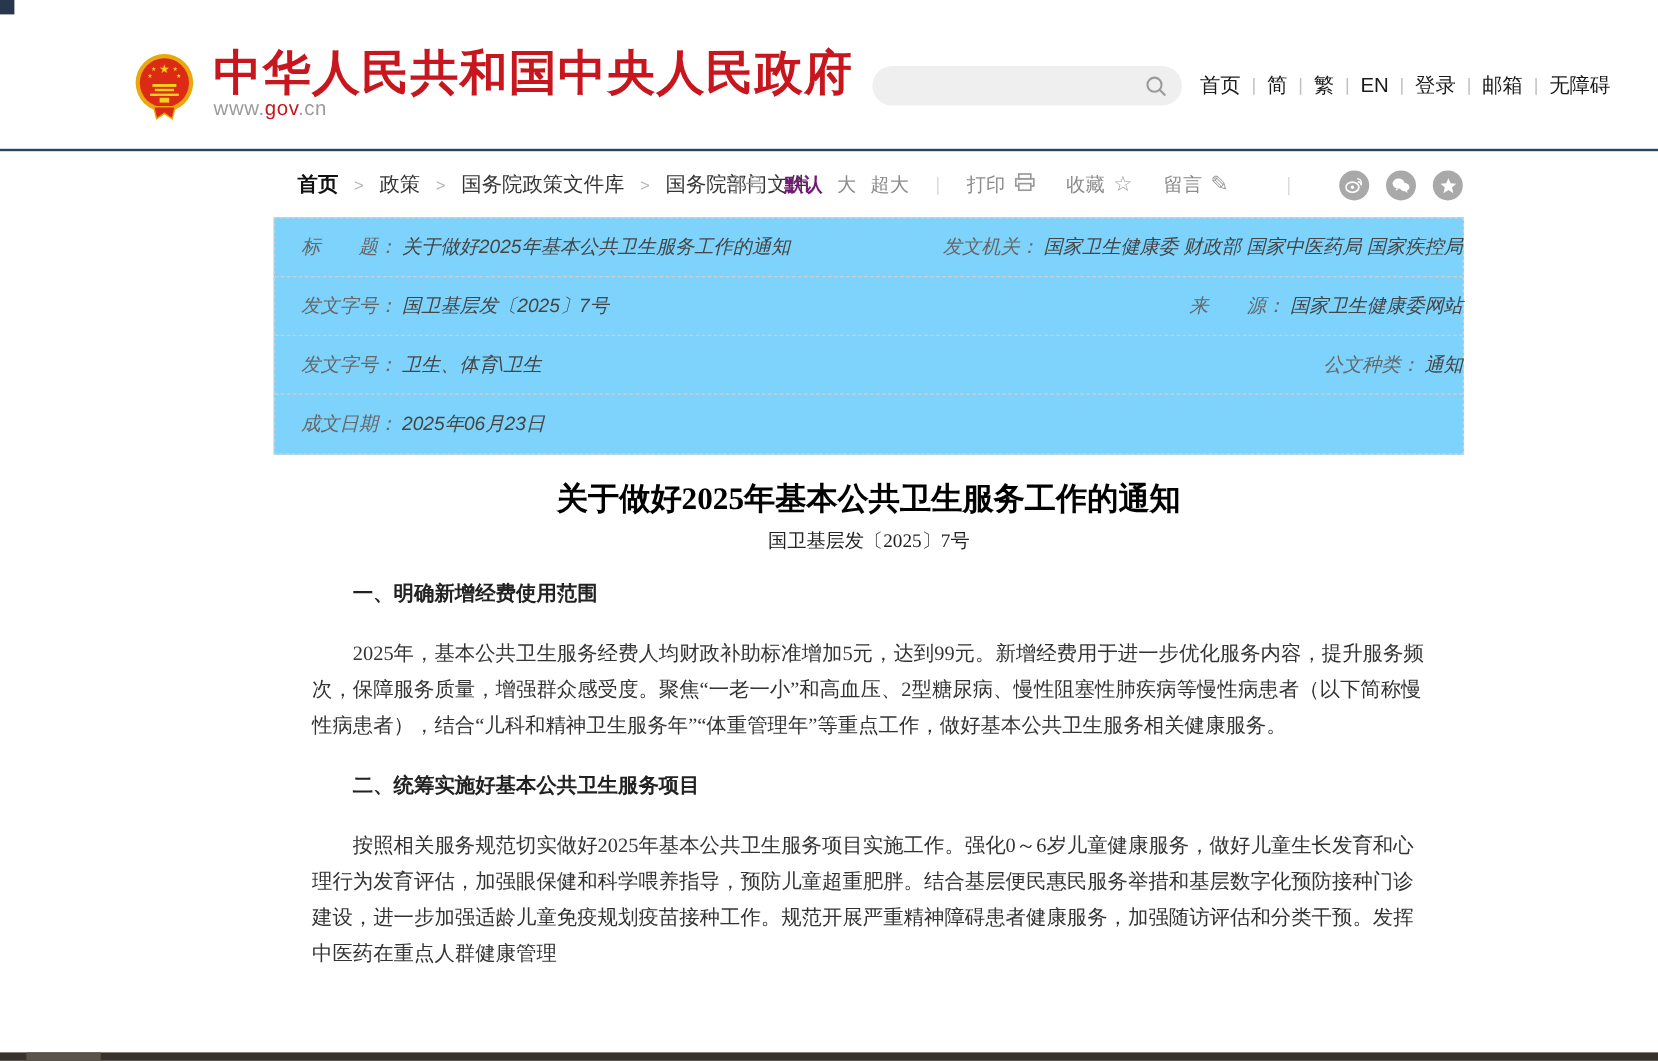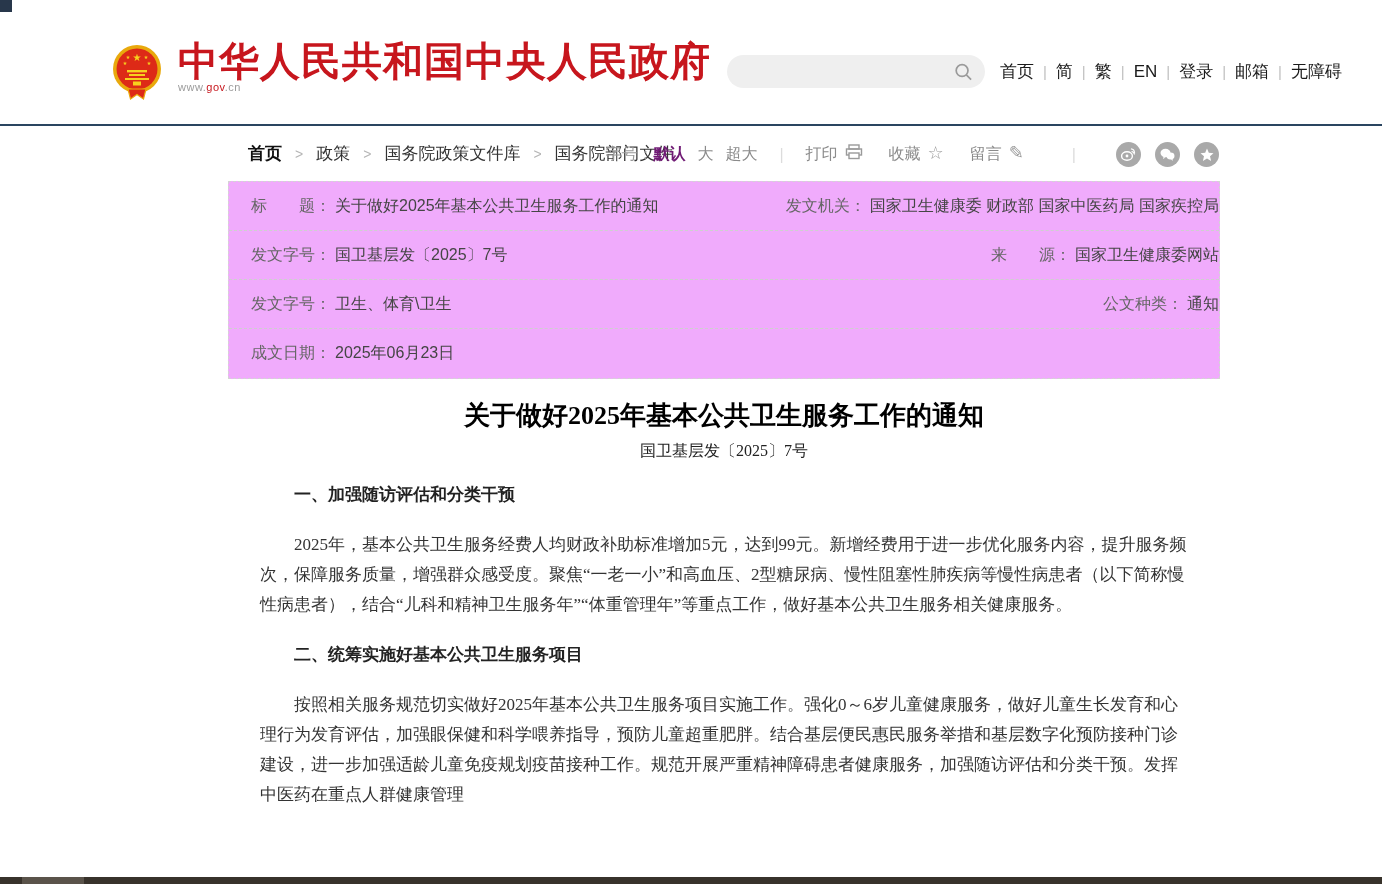--- a/index.html
+++ b/index.html
@@ -9,21 +9,21 @@
     font-family:"Liberation Sans","DejaVu Sans",sans-serif;
     color:#333;
   }
   
   .site-header { position:relative; height:126px; background:#fff; border-bottom:2px solid #2a4560; }
   .corner-square { position:absolute; left:0; top:0; width:12px; height:12px; background:#28374b; }
   .logo-group { position:absolute; left:112px; top:44px; display:flex; align-items:flex-start; }
   .emblem { width:50px; height:56px; }
   .logo-text { margin-left:16px; }
   .site-title { font-size:40px; font-weight:bold; color:#c7161d; letter-spacing:1px; line-height:34px; }
-  .site-url { font-size:11px; color:#9b9b9b; margin-top:3px; letter-spacing:0.5px; }
+  .site-url { font-size:17px; color:#9b9b9b; margin-top:3px; letter-spacing:0.5px; }
   .site-url .mid { color:#c7161d; }
   .search-box { position:absolute; left:727px; top:55px; width:258px; height:33px; background:#efefef; border-radius:17px; display:flex; align-items:center; }
   .search-input { flex:1; height:100%; border:none; outline:none; background:transparent; padding:0 14px; font-size:15px; color:#555; }
   .search-icon { width:20px; height:20px; margin-right:12px; cursor:pointer; }
   .top-nav { position:absolute; right:40px; top:60px; display:flex; align-items:center; font-size:17px; color:#1a1a1a; }
   .top-nav .nav-link { cursor:pointer; white-space:nowrap; }
   .top-nav .sep { color:#c0c0c0; padding:0 9px; font-size:15px; }
   
   .container { width:992px; margin-left:228px; position:relative; }
   
@@ -37,21 +37,21 @@
   .fs-default { color:#701a75; font-weight:bold; cursor:pointer; }
   .fs-opt { color:#8b8b8b; margin-left:12px; cursor:pointer; }
   .doc-tools .bar { color:#dcdcdc; margin:0 22px; }
   .tool-item { display:flex; align-items:flex-start; color:#8b8b8b; cursor:pointer; margin-right:26px; }
   .tool-item:last-of-type { margin-right:0; }
   .tool-item .ticon { margin-left:7px; display:flex; align-items:center; }
   .glyph-icon { font-size:18px; color:#9a9a9a; line-height:1; }
   .share-group { display:flex; align-items:center; margin-left:4px; }
   .share-circle { width:25px; height:25px; border-radius:50%; background:#a9a9a9; margin-left:14px; display:flex; align-items:center; justify-content:center; cursor:pointer; }
   
-  .meta-table { margin-top:13px; border:1px dashed #d4d4d4; background:#f0abfc; }
+  .meta-table { margin-top:13px; border:1px dashed #d4d4d4; background:#7dd3fc;font-style:italic; }
   .meta-row { display:flex; height:49px; border-bottom:1px dashed #cfcfcf; }
   .meta-row:last-child { border-bottom:none; }
   .meta-cell { width:50%; display:flex; align-items:center; font-size:16px; }
   .meta-cell.left { padding-left:22px; }
   .meta-cell.right { padding-left:22px;justify-content:flex-end; }
   .meta-label { color:#666; white-space:pre; }
   .meta-value { color:#454545; margin-left:4px; }
   
   .article { padding:0 32px; font-family:"Liberation Serif","DejaVu Serif",serif; }
   .doc-title { margin-top:20px; text-align:center; font-size:26px; font-weight:bold; color:#000; line-height:34px; }
@@ -222,21 +222,21 @@
         <span class="meta-value">2025年06月23日</span>
       </div>
       <div class="meta-cell right"></div>
     </div>
   </div>
 
   <article class="article">
     <h1 class="doc-title">关于做好2025年基本公共卫生服务工作的通知</h1>
     <div class="doc-number">国卫基层发〔2025〕7号</div>
     <div class="doc-body">
-      <p class="section-heading">一、加强随访评估和分类干预</p>
+      <p class="section-heading">一、明确新增经费使用范围</p>
       <p class="indent">2025年，基本公共卫生服务经费人均财政补助标准增加5元，达到99元。新增经费用于进一步优化服务内容，提升服务频次，保障服务质量，增强群众感受度。聚焦“一老一小”和高血压、2型糖尿病、慢性阻塞性肺疾病等慢性病患者（以下简称慢性病患者），结合“儿科和精神卫生服务年”“体重管理年”等重点工作，做好基本公共卫生服务相关健康服务。</p>
       <p class="section-heading">二、统筹实施好基本公共卫生服务项目</p>
       <p class="indent">按照相关服务规范切实做好2025年基本公共卫生服务项目实施工作。强化0～6岁儿童健康服务，做好儿童生长发育和心理行为发育评估，加强眼保健和科学喂养指导，预防儿童超重肥胖。结合基层便民惠民服务举措和基层数字化预防接种门诊建设，进一步加强适龄儿童免疫规划疫苗接种工作。规范开展严重精神障碍患者健康服务，加强随访评估和分类干预。发挥中医药在重点人群健康管理</p>
     </div>
   </article>
 </div>
 
 <div class="footer-strip">
   <div class="light-seg"></div>
 </div>

